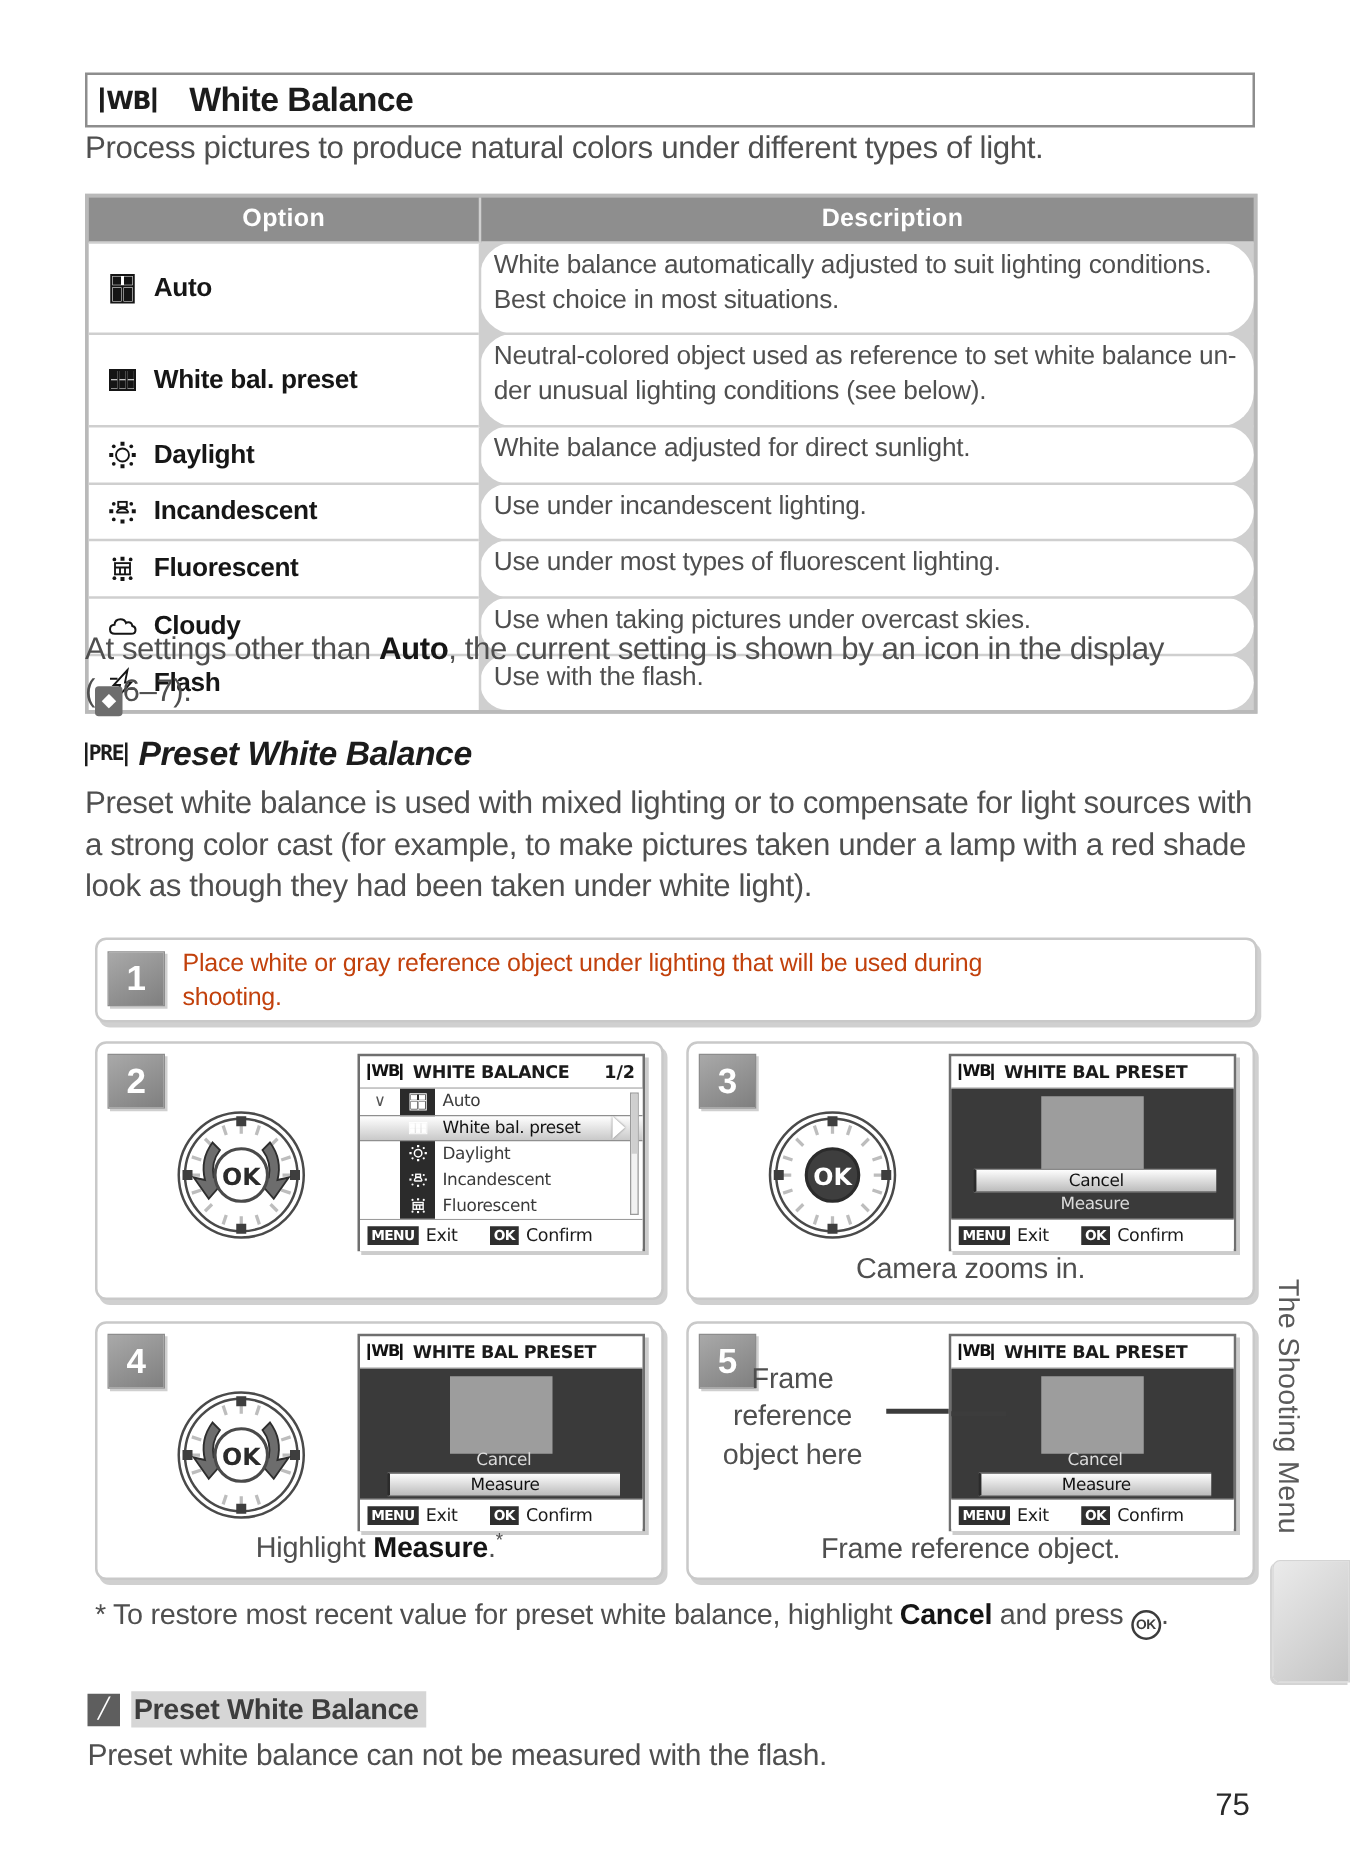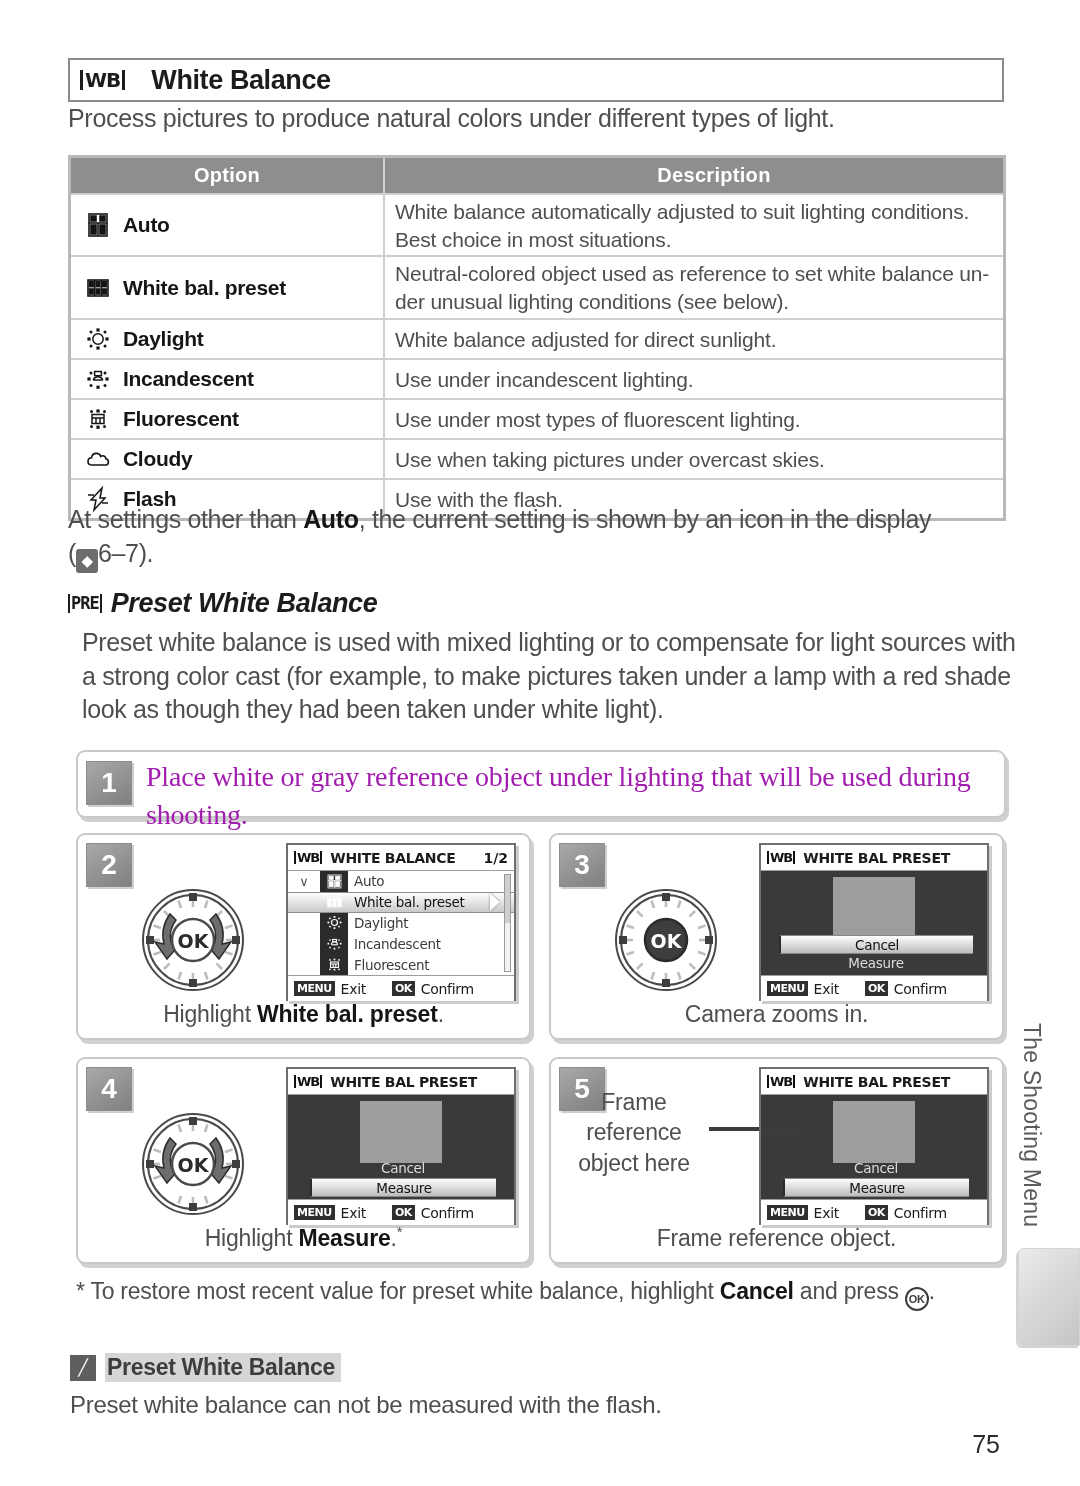--- a/index.html
+++ b/index.html
@@ -56,22 +56,22 @@
   .col-opt { width: 313px; }
   .opt-cell { display: flex; align-items: center; padding: 4px 0 4px 10px; }
   .opt-icon {
     width: 34px; min-width: 34px; height: 30px;
     display: flex; align-items: center; justify-content: center;
   }
   .opt-label {
     font-size: 21px; font-weight: bold; color: #161616;
     margin-left: 8px; letter-spacing: -0.3px;
   }
-  .desc-cell { padding: 3px 0 2px 10px; font-size: 21px; color: #4f4f4f;
-               line-height: 1.32; letter-spacing: -0.2px; }
+  .desc-cell { padding: 3px 0 13px 10px; font-size: 21px; color: #4f4f4f;
+               line-height: 1.32; letter-spacing: -0.2px; border-radius: 27px; }
   .desc-cell .l { display: block; white-space: nowrap; }
 
   
   .para {
     position: absolute; font-size: 25px; color: #4f4f4f;
     letter-spacing: -0.35px; line-height: 1.34;
   }
   .para b { color: #151515; font-weight: bold; }
   .p-after-table { left: 68px; top: 503px; width: 948px; }
   .book-ico {
@@ -84,41 +84,41 @@
     position: absolute; left: 68px; top: 588px;
     font-size: 27px; font-style: italic; font-weight: bold; color: #1c1c1c;
     display: flex; align-items: center; gap: 9px; letter-spacing: -0.4px;
   }
   .pre-glyph {
     font-family: "DejaVu Sans Mono", monospace; font-style: normal;
     font-size: 17px; font-weight: bold; color: #1c1c1c; line-height: 1;
     border-left: 2px solid #1c1c1c; border-right: 2px solid #1c1c1c;
     padding: 1px 1px; letter-spacing: -1px;
   }
-  .p-preset { left: 68px; top: 626px; width: 948px; margin-left: 14px; }
+  .p-preset { left: 68px; top: 626px; width: 948px; }
 
   
   .step-box {
     position: absolute; background: #fff;
     border: 2px solid #c9c9c9; border-radius: 9px;
     box-shadow: 3px 4px 0 rgba(150,150,150,0.45);
   }
   .step1 { left: 76px; top: 750px; width: 930px; height: 68px;
            display: flex; align-items: flex-start; }
   .badge {
     width: 46px; min-width: 46px; height: 44px; margin: 9px 0 0 8px;
     background: linear-gradient(150deg,#a9a9a9,#7f7f7f);
     border: 1px solid #8d8d8d;
     box-shadow: 2px 2px 0 rgba(160,160,160,0.5);
     color: #ffffff; font-size: 28px; font-weight: bold;
     display: flex; align-items: center; justify-content: center;
   }
   .step1-text {
-    margin: 6px 12px 0 14px; font-size: 28px; color: #a21caf;
-    line-height: 1.35; letter-spacing: -0.2px; font-family: Liberation Serif, serif;
+    margin: 6px 12px 0 14px; font-size: 20px; color: #c2410c;
+    line-height: 1.35; letter-spacing: -0.2px;
   }
   .just { text-align: justify; text-align-last: justify; }
 
   
   .cell { position: absolute; width: 455px; height: 207px; }
   .cell-2 { left: 76px;  top: 833px; }
   .cell-3 { left: 549px; top: 833px; }
   .cell-4 { left: 76px;  top: 1057px; }
   .cell-5 { left: 549px; top: 1057px; }
   .cell .badge { position: absolute; left: 8px; top: 8px; margin: 0; }
@@ -646,23 +646,20 @@
       </div>
       <div class="lcd-bottom">
         <span class="btn-menu">MENU</span>
         <span class="lbl">Exit</span>
         <span class="gap"></span>
         <span class="btn-ok">OK</span>
         <span class="lbl">Confirm</span>
       </div>
     </div>
 
-    <div class="cell-cap">
-      <span>Highlight </span><b>White bal. preset</b><span>.</span>
-    </div>
   </div>
 
   <div class="step-box cell cell-3">
     <div class="badge">3</div>
     <div class="dial">
       <svg width="106" height="106" viewBox="0 0 106 106">
         <circle cx="53" cy="53" r="50" fill="#fff" stroke="#4a4a4a" stroke-width="2"></circle>
         <circle cx="53" cy="53" r="45" fill="#fff" stroke="#4a4a4a" stroke-width="2"></circle>
         <g stroke="#bdbdbd" stroke-width="2.6">
           <line x1="53" y1="12" x2="53" y2="20"></line>

